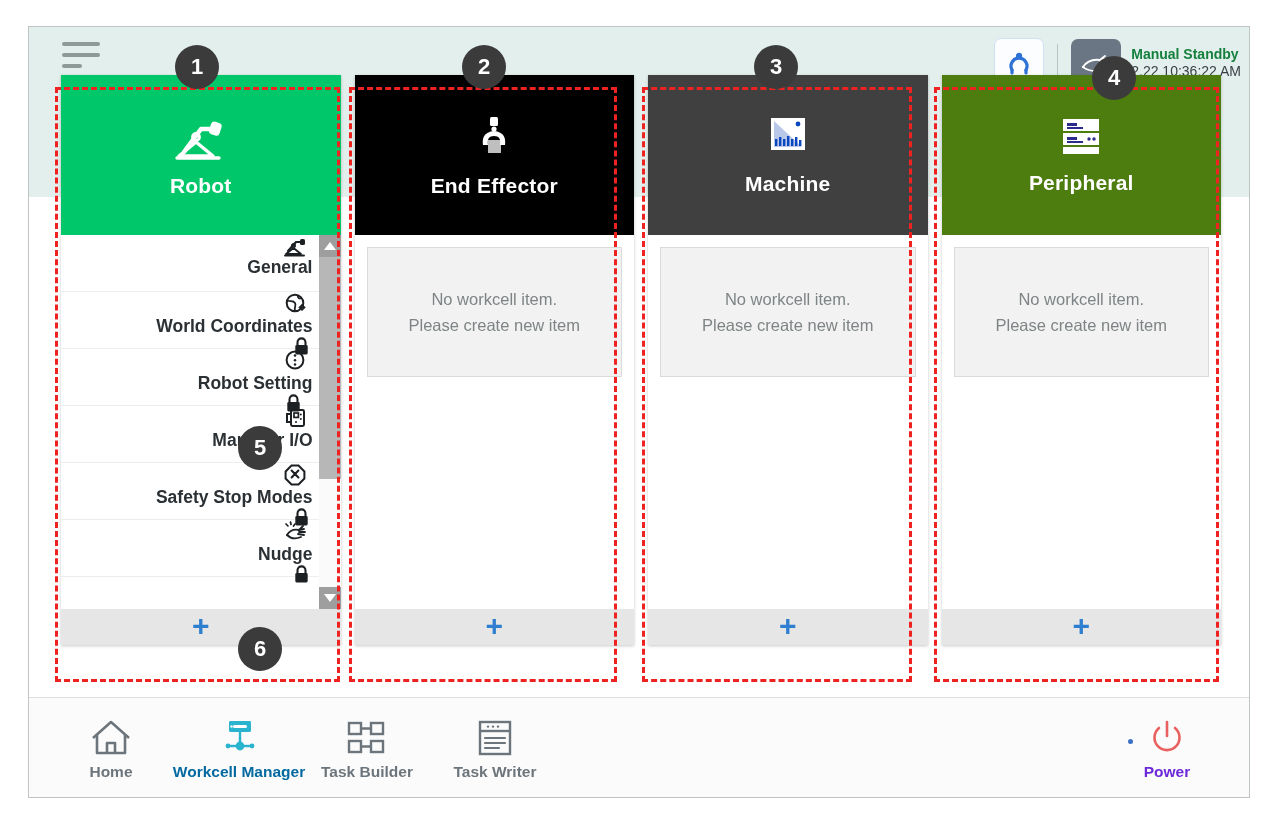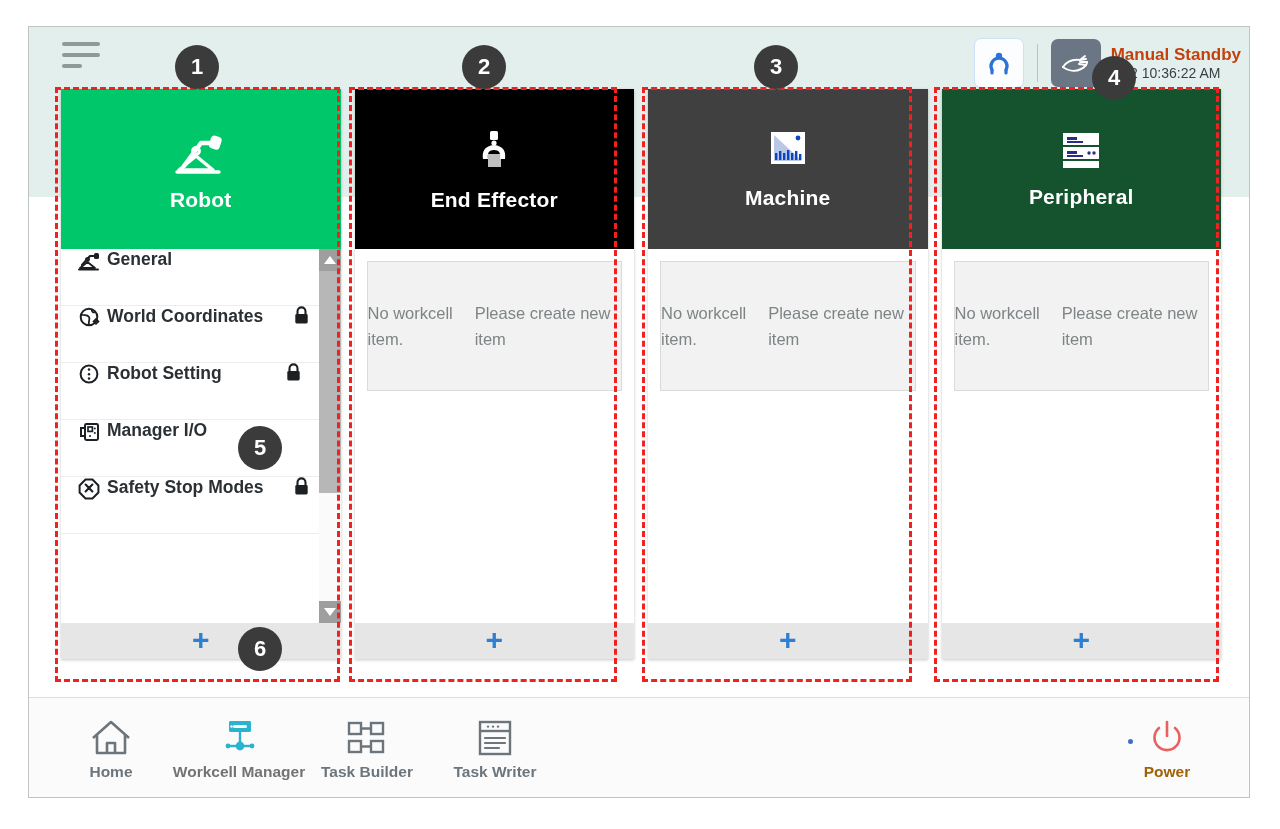--- a/index.html
+++ b/index.html
@@ -41,26 +41,26 @@
     width:48px;height:48px;border:1px solid #cfe0f5;border-radius:7px;
     background:#fbfdff;display:flex;align-items:center;justify-content:center;
     cursor:pointer;
   }
   .divider-v{width:1px;height:38px;background:#b9c4c2;margin:0 13px;}
   .modebtn{
     width:50px;height:48px;border-radius:7px;background:#6b7684;
     display:flex;align-items:center;justify-content:center;
   }
   .statustxt{margin-left:10px;line-height:1.25;}
-  .statustxt .s1{font-size:17px;font-weight:bold;color:#c2410c;white-space:nowrap;}
+  .statustxt .s1{font-size:14px;font-weight:bold;color:#15803d;white-space:nowrap;}
   .statustxt .s2{font-size:14px;color:#3a3f45;white-space:nowrap;}
 
   
   .cols{
-    position:absolute;left:32px;top:62px;width:1160px;height:570px;
+    position:absolute;left:32px;top:48px;width:1160px;height:570px;
     display:flex;gap:14px;
   }
   .col{
     flex:1;background:#ffffff;display:flex;flex-direction:column;
     box-shadow:0 1px 3px rgba(0,0,0,.22);
     position:relative;
   }
   .col-head{
     height:160px;display:flex;flex-direction:column;
     align-items:center;justify-content:center;gap:8px;
@@ -69,30 +69,31 @@
   .col-head .lbl{font-size:21px;font-weight:bold;letter-spacing:.2px;}
   .col-body{flex:1;position:relative;background:#fff;overflow:hidden;}
   .col-foot{
     height:36px;background:#e6e6e6;display:flex;align-items:center;justify-content:center;
     cursor:pointer;
   }
   .plus{color:#2f7fd0;font-size:30px;font-weight:bold;line-height:1;margin-top:-3px;}
 
   .empty{
     margin:12px;height:128px;border:1px solid #dadada;background:#f2f2f2;
-    display:flex;flex-direction:row;align-items:center;justify-content:center;
+    display:flex;flex-direction:column;align-items:center;justify-content:center;
     color:#7e8485;font-size:16.5px;line-height:1.6;
   }
 
   
   .list{position:absolute;left:0;top:0;right:22px;bottom:0;}
   .row{
-    height:57px;display:flex;align-items:flex-start;
+    height:57px;display:flex;align-items:flex-end;
     border-bottom:1px solid #eceded;padding:0 6px 0 12px;cursor:pointer;
     box-sizing:border-box;
+    flex-direction:column;
   }
   .row .ico{width:34px;flex:none;display:flex;align-items:center;justify-content:center;}
   .row .txt{font-size:17.5px;font-weight:bold;color:#2b3034;flex:1;white-space:nowrap;}
   .row .lock{width:22px;flex:none;display:flex;align-items:center;justify-content:center;}
   .row.lockfar .lock{margin-right:8px;}
 
   .scrollbar{
     position:absolute;right:0;top:0;width:22px;bottom:0;background:#fafafa;
     cursor:pointer;
   }
@@ -113,22 +114,22 @@
     background:#fbfbfb;border-top:1px solid #dedede;
     display:flex;align-items:center;box-sizing:border-box;
   }
   .nav-left{display:flex;margin-left:18px;}
   .nav-right{display:flex;margin-left:auto;margin-right:18px;}
   .navitem{
     width:128px;display:flex;flex-direction:column;align-items:center;justify-content:center;
     gap:6px;cursor:pointer;
   }
   .navitem .nl{font-size:15.5px;font-weight:bold;color:#6d757c;white-space:nowrap;}
-  .navitem.active .nl{color:#737373;text-align:right;}
-  .navitem.power .nl{color:#a16207;}
+  .navitem.active .nl{color:#0369a1;text-align:right;}
+  .navitem.power .nl{color:#6d28d9;}
   .navicon{height:42px;display:flex;align-items:flex-end;}
   .dot{width:5px;height:5px;border-radius:50%;background:#3b6fc4;align-self:center;margin:0 -30px 12px -30px;}
 
   
   .ann{position:absolute;border:3px dashed #ef2222;box-sizing:border-box;pointer-events:none;}
   .badge{
     position:absolute;width:44px;height:44px;border-radius:50%;background:#3b3b3b;
     color:#ffffff;font-size:22px;font-weight:bold;
     display:flex;align-items:center;justify-content:center;
     pointer-events:none;
@@ -262,20 +263,36 @@
             </span>
             <span class="txt">Safety Stop Modes</span>
             <span class="lock">
               <svg width="17" height="19" viewBox="0 0 17 19">
                 <path d="M4.5 8 V5.4 A4 4 0 0 1 12.5 5.4 V8" fill="none" stroke="#1d2023" stroke-width="2.1"></path>
                 <rect x="2.3" y="8" width="12.4" height="9.4" rx="1.4" fill="#1d2023"></rect>
               </svg>
             </span>
           </div>
 
+          <div class="row">
+            <span class="ico">
+              <svg width="24" height="24" viewBox="0 0 24 24">
+                <path d="M3 15 C6 10 10 9 15 10 L19 6 M15 10 L20 9 M15 12 L21 12 M14 14 L20 15" fill="none" stroke="#1d2023" stroke-width="1.8" stroke-linecap="round" stroke-linejoin="round"></path>
+                <path d="M3 15 C7 19 12 19 17 17" fill="none" stroke="#1d2023" stroke-width="1.8" stroke-linecap="round"></path>
+                <path d="M4 6 L2 4 M7 4.5 L6.5 2 M9.5 6 L11 4" stroke="#1d2023" stroke-width="1.7" stroke-linecap="round"></path>
+              </svg>
+            </span>
+            <span class="txt">Nudge</span>
+            <span class="lock">
+              <svg width="17" height="19" viewBox="0 0 17 19">
+                <path d="M4.5 8 V5.4 A4 4 0 0 1 12.5 5.4 V8" fill="none" stroke="#1d2023" stroke-width="2.1"></path>
+                <rect x="2.3" y="8" width="12.4" height="9.4" rx="1.4" fill="#1d2023"></rect>
+              </svg>
+            </span>
+          </div>
 
         </div>
 
         <div class="scrollbar">
           <div class="sb-arrow up">
               <b></b>
             </div>
           <div class="sb-thumb"></div>
           <div class="sb-arrow down">
               <b></b>
@@ -335,21 +352,21 @@
           <span>No workcell item.</span>
           <span>Please create new item</span>
         </div>
       </div>
       <div class="col-foot">
         <span class="plus">+</span>
       </div>
     </div>
 
     <div class="col">
-      <div class="col-head" style="background:#14532d">
+      <div class="col-head" style="background:#4d7c0f">
         <span>
           <svg width="52" height="44" viewBox="0 0 52 44">
             <rect x="8" y="4" width="36" height="12" fill="#ffffff"></rect>
             <rect x="8" y="18" width="36" height="12" fill="#ffffff"></rect>
             <rect x="8" y="32" width="36" height="7" fill="#ffffff"></rect>
             <path d="M12 8 h10 v3 h-10 Z M12 12 h16 v2 h-16 Z" fill="#2b2b8c"></path>
             <path d="M12 22 h10 v3 h-10 Z M12 26 h16 v2 h-16 Z" fill="#2b2b8c"></path>
             <circle cx="34" cy="24" r="1.7" fill="#2b2b8c"></circle>
             <circle cx="39" cy="24" r="1.7" fill="#2b2b8c"></circle>
           </svg>

